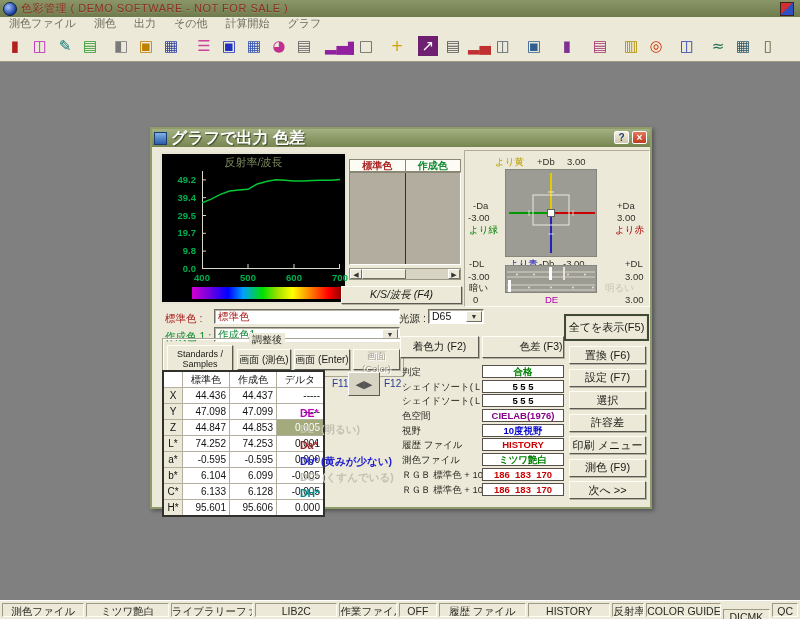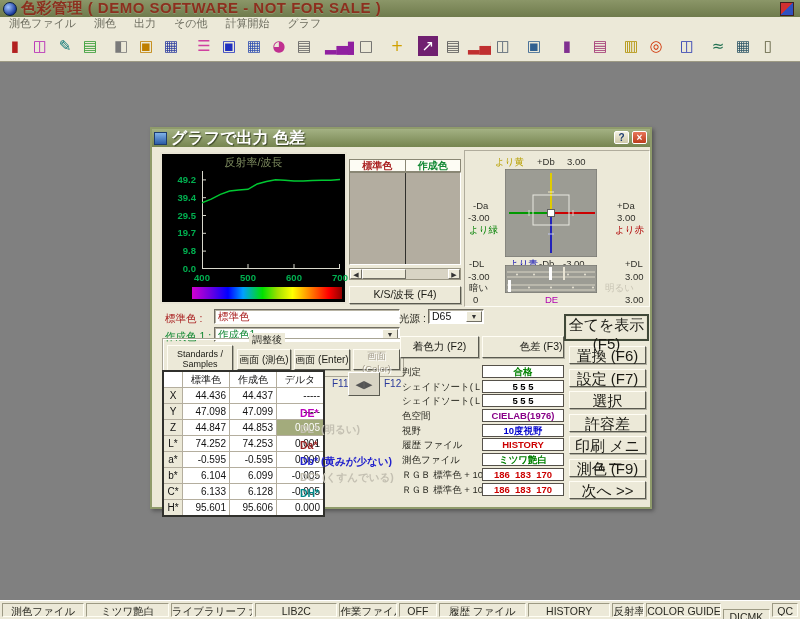--- a/index.html
+++ b/index.html
@@ -4,21 +4,21 @@
 <style>
   html,body{margin:0;padding:0;}
   body{font-family:"Liberation Sans","DejaVu Sans",sans-serif;-webkit-font-smoothing:none;}
   #screen{position:relative;width:800px;height:619px;background:#808080;overflow:hidden;}
 
   
   .titlebar{position:absolute;left:0;top:0;width:800px;height:17px;
     background:linear-gradient(180deg,#8b9668,#6f7b4c);display:flex;align-items:center;}
   .titlebar .app-icon{width:12px;height:12px;margin:0 4px 0 3px;border-radius:50%;
     background:radial-gradient(circle at 35% 35%,#9fc4ff,#1c3c9c 70%,#0a1c50);border:1px solid #0a2040;}
-  .titlebar .title-text{color:#8c2f1e;font-size:15px;font-weight:bold;letter-spacing:.5px;
+  .titlebar .title-text{color:#8c2f1e;font-size:11px;font-weight:normal;letter-spacing:.5px;
     text-shadow:0 1px 0 rgba(255,255,255,.15);white-space:nowrap;}
   .titlebar .tb-right-icon{position:absolute;right:6px;top:2px;width:12px;height:12px;
     background:linear-gradient(135deg,#d03030 50%,#3050c0 50%);border:1px solid #402020;}
 
   .menubar{position:absolute;left:0;top:17px;width:800px;height:13px;background:#ece9d8;
     border-bottom:1px solid #d8d4c0;display:flex;align-items:center;}
   .menu-item{font-size:11px;color:#6e6e60;padding:0 9px;line-height:13px;white-space:nowrap;cursor:default;}
 
   .toolbar{position:absolute;left:0;top:30px;width:800px;height:32px;background:#ece9d8;
     border-bottom:1px solid #9d9a84;display:flex;align-items:center;padding-left:3px;box-sizing:border-box;}
@@ -122,21 +122,21 @@
   .dlabel{font-size:10.5px;line-height:16px;font-weight:bold;white-space:nowrap;}
   .delta-labels{position:absolute;left:148px;top:258px;}
 
   .result-fields{position:absolute;left:250px;top:218px;width:164px;}
   .rfield{height:13px;margin-bottom:1.7px;position:relative;}
   .rlabel{position:absolute;left:0;top:1px;font-size:9.5px;color:#2a2a22;white-space:nowrap;}
   .rvalue{position:absolute;left:80px;top:0;width:82px;height:13px;background:#fff;border:1px solid #55514a;
     font-size:9.5px;font-weight:bold;text-align:center;line-height:12px;box-sizing:border-box;white-space:pre;overflow:hidden;}
 
   .side-buttons{position:absolute;left:413px;top:168px;width:85px;}
-  .side-btn{display:block;width:77px;height:18px;margin:0 0 4.5px 4px;font-size:15px;}
+  .side-btn{display:block;width:77px;height:18px;margin:0 0 4.5px 4px;font-size:11px;}
   .side-btn.default{width:83px;height:25px;margin-left:0;margin-bottom:6px;
     border:1px solid #404838;box-shadow:0 0 0 1px #404838, inset 0 0 0 1px #e4e0cc;}
 </style>
 </head>
 <body>
 
 <div id="screen">
 
   <div class="titlebar">
     <span class="app-icon"></span>
@@ -324,21 +324,21 @@
       <div class="swatch-area">
         <div class="swatch std"></div>
         <div class="swatch"></div>
       </div>
       <div class="swatch-scroll">
         <span class="scroll-btn">◀</span>
         <span class="scroll-thumb"></span>
         <span class="scroll-track"></span>
         <span class="scroll-btn">▶</span>
       </div>
-      <button class="btn pos" style="left:197px;top:139px;width:112px;height:18px;">K/S/波長 (F4)</button>
+      <button class="btn pos" style="left:189px;top:139px;width:121px;height:18px;font-style:italic;">K/S/波長 (F4)</button>
 
       <div class="diff-panel">
         <span class="dfl c-yellow" style="left:30px;top:6px;">より黄</span>
         <span class="dfl" style="left:72px;top:6px;">+Db</span>
         <span class="dfl" style="left:102px;top:6px;">3.00</span>
 
         <span class="dfl" style="left:8px;top:50px;">-Da</span>
         <span class="dfl" style="left:3px;top:62px;">-3.00</span>
         <span class="dfl c-green" style="left:4px;top:74px;">より緑</span>
 

